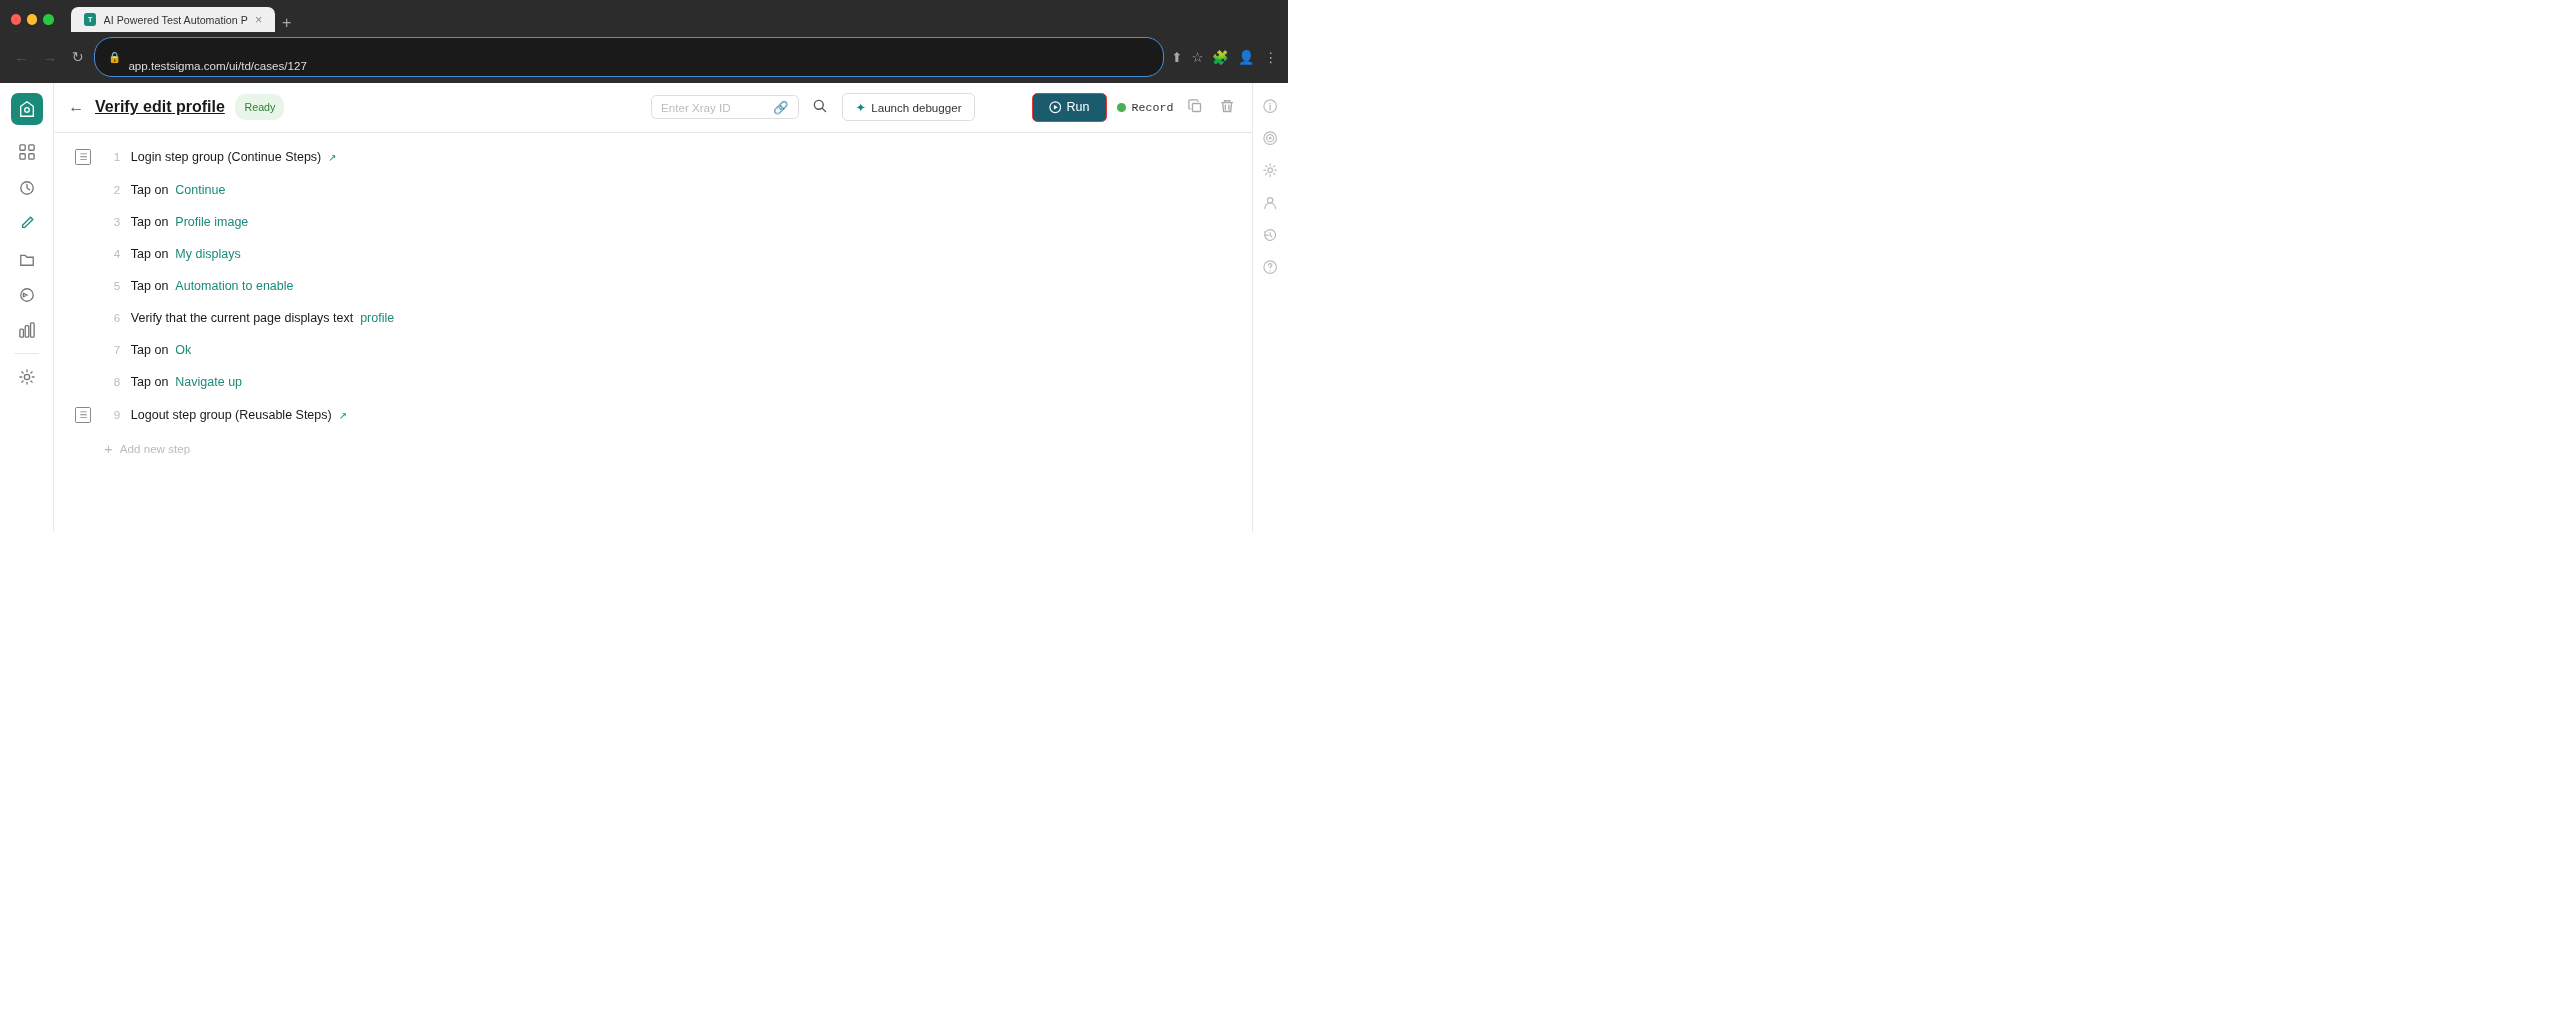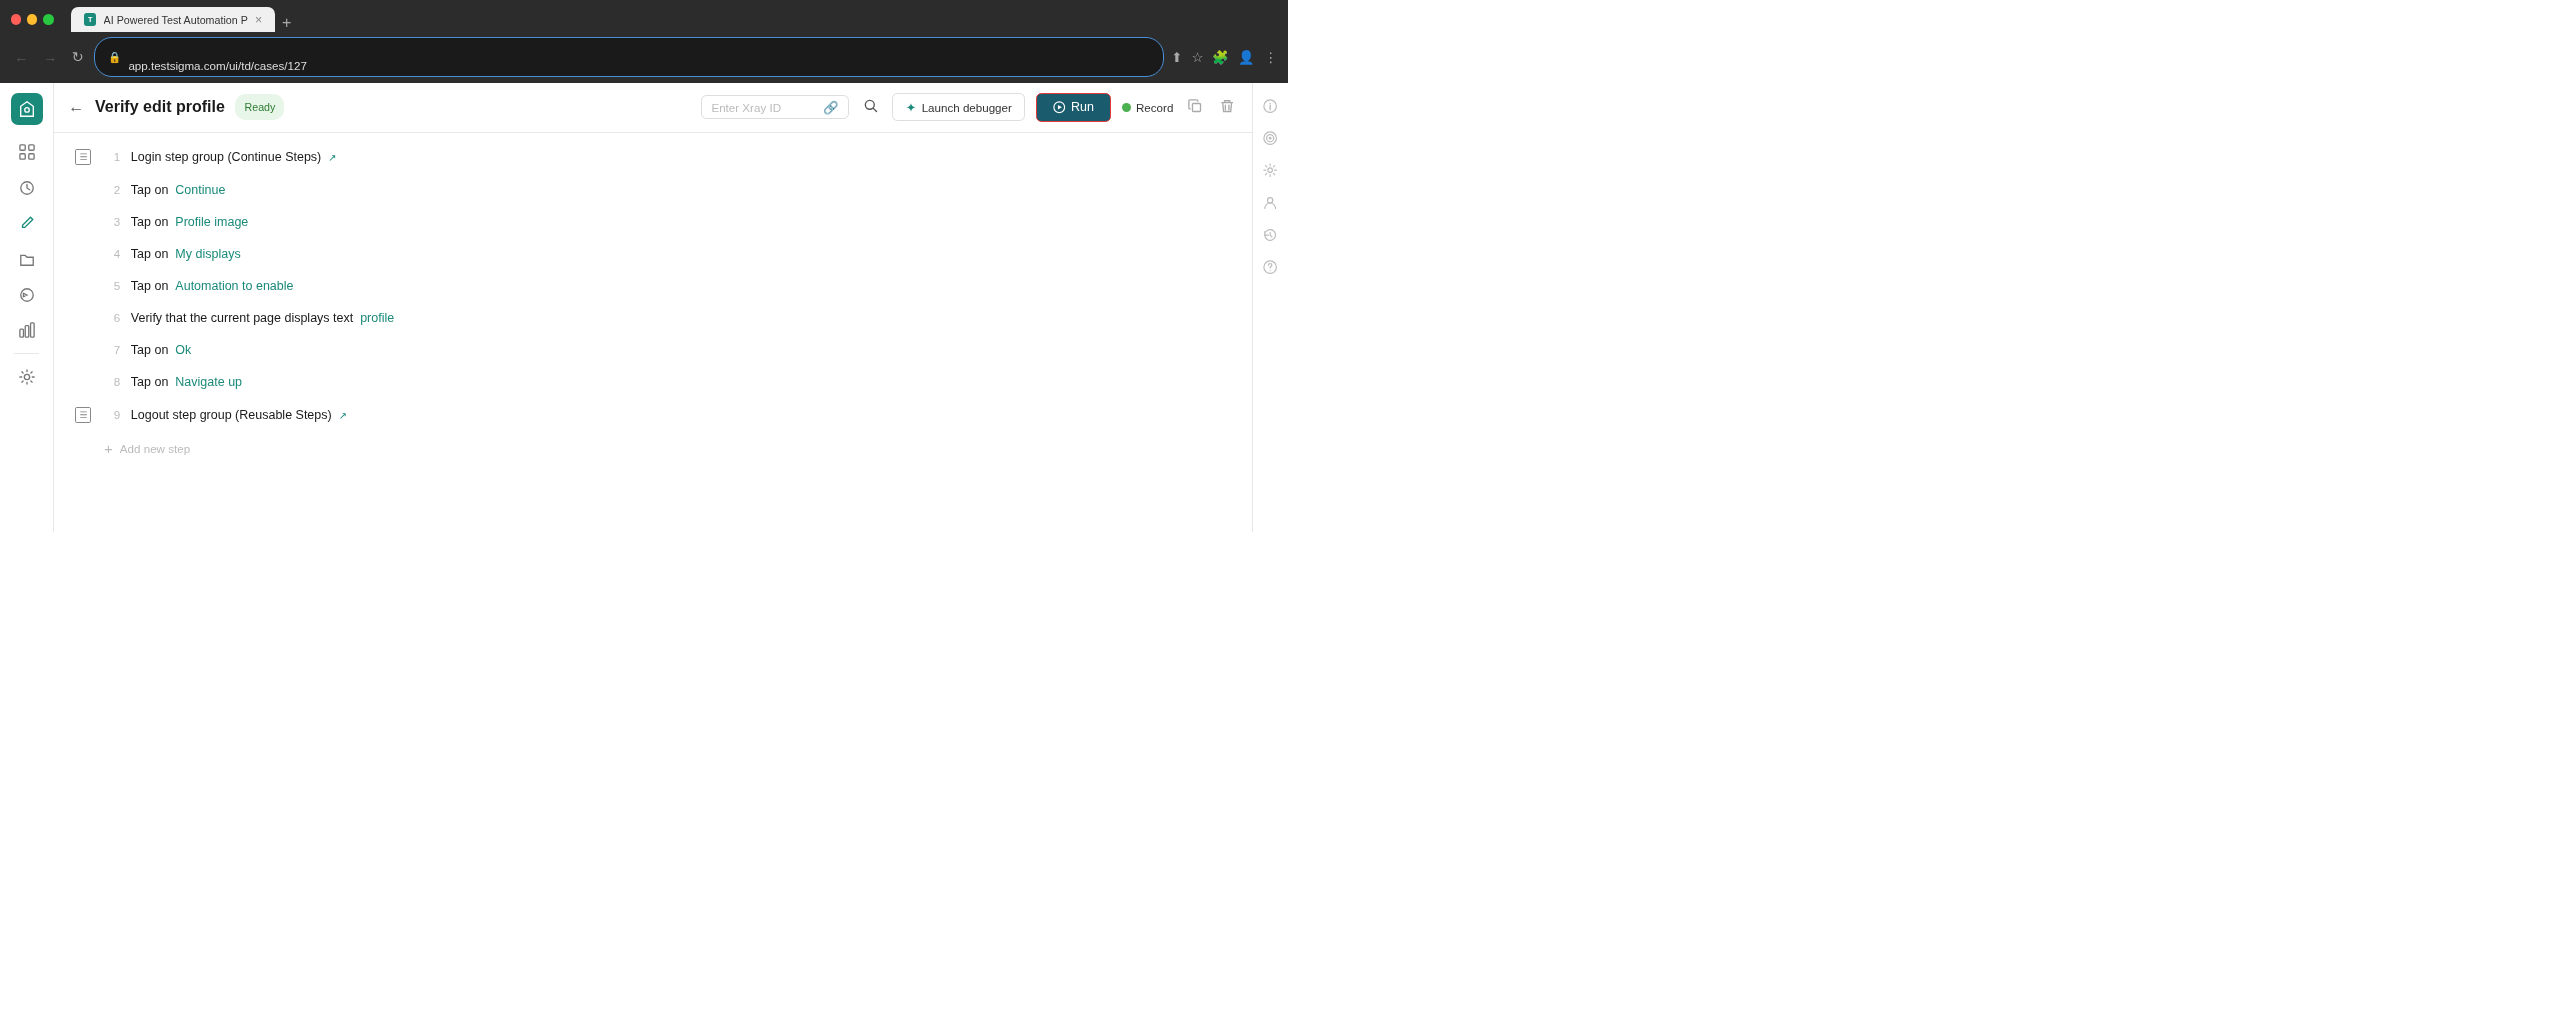--- a/index.html
+++ b/index.html
@@ -38,32 +38,32 @@
     .sidebar-item { width: 32px; height: 32px; display: flex; align-items: center; justify-content: center; border-radius: 5.4px; cursor: pointer; color: #777; font-size: 14.3px; }
     .sidebar-item.active { color: #1a8a7a; }
     .sidebar-divider { width: 25px; height: 0.9px; background: #e8e8e8; margin: 3.6px 0; }
 
     
     .main-content { flex: 1; display: flex; flex-direction: column; }
 
     
     .toolbar { display: flex; align-items: center; padding: 0 14.3px; height: 50px; border-bottom: 0.9px solid #e8e8e8; gap: 10.7px; }
     .back-btn { color: #555; font-size: 16px; cursor: pointer; background: none; border: none; }
-    .page-title { font-size: 16px; font-weight: 600; color: #1a1a1a; }
+    .page-title { font-size: 16px; font-weight: 600; color: #1a1a1a; text-decoration: underline; }
     .status-badge { background: #e8f5e9; color: #2e7d32; border-radius: 10.7px; padding: 7px 9px; font-size: 10.7px; font-weight: 500; }
     .toolbar-spacer { flex: 1; }
     .xray-input-wrapper { display: flex; align-items: center; border: 0.9px solid #ddd; border-radius: 5.4px; padding: 3.6px 9px; gap: 5.4px; min-width: 143px; }
     .xray-input { border: none; outline: none; font-size: 11.6px; color: #999; width: 107px; background: transparent; }
     .xray-input::placeholder { color: #bbb; }
     .link-icon { color: #aaa; font-size: 12.5px; }
     .search-btn { background: none; border: none; color: #555; font-size: 14.3px; cursor: pointer; padding: 3.6px; }
     .debugger-btn { display: flex; align-items: center; gap: 5.4px; border: 0.9px solid #ddd; border-radius: 5.4px; padding: 5.4px 12.5px; background: #fff; cursor: pointer; font-size: 11.6px; color: #333; }
     .debugger-icon { color: #1a8a7a; font-size: 12.5px; }
-    .run-btn { display: flex; align-items: center; gap: 5.4px; background: #1a5c6e; border: 1.8px solid #e53935; border-radius: 5.4px; padding: 6.3px 16px; color: #fff; font-size: 12.5px; font-weight: 500; cursor: pointer; }
-    .record-btn { display: flex; align-items: center; gap: 5.4px; background: #fff; border: none; cursor: pointer; font-size: 11.6px; color: #333; }
+    .run-btn { display: flex; align-items: center; gap: 5.4px; background: #1a5c6e; border: 1.8px solid #e53935; border-radius: 5.4px; padding: 6.3px 16px; color: #fff; font-size: 12.5px; font-weight: 500; cursor: pointer; margin-left: 46px; }
+    .record-btn { display: flex; align-items: center; gap: 5.4px; background: #fff; border: none; cursor: pointer; font-size: 11.6px; color: #333; font-family: Liberation Mono, monospace; }
     .record-dot { width: 9px; height: 9px; background: #4caf50; border-radius: 50%; }
     .copy-btn, .delete-btn { background: none; border: none; color: #aaa; font-size: 14.3px; cursor: pointer; padding: 3.6px; }
 
     
     .steps-container { flex: 1; padding: 7.2px 14.3px; overflow-y: auto; }
     .step-row { display: flex; align-items: center; padding: 9px 7.2px; gap: 10.7px; border-radius: 5.4px; }
     .step-number { color: #bbb; font-size: 11.6px; min-width: 18px; text-align: right; }
     .step-text { font-size: 12.5px; color: #333; }
     .step-keyword { color: #1a1a1a; }
     .step-value { color: #1a8a7a; }

